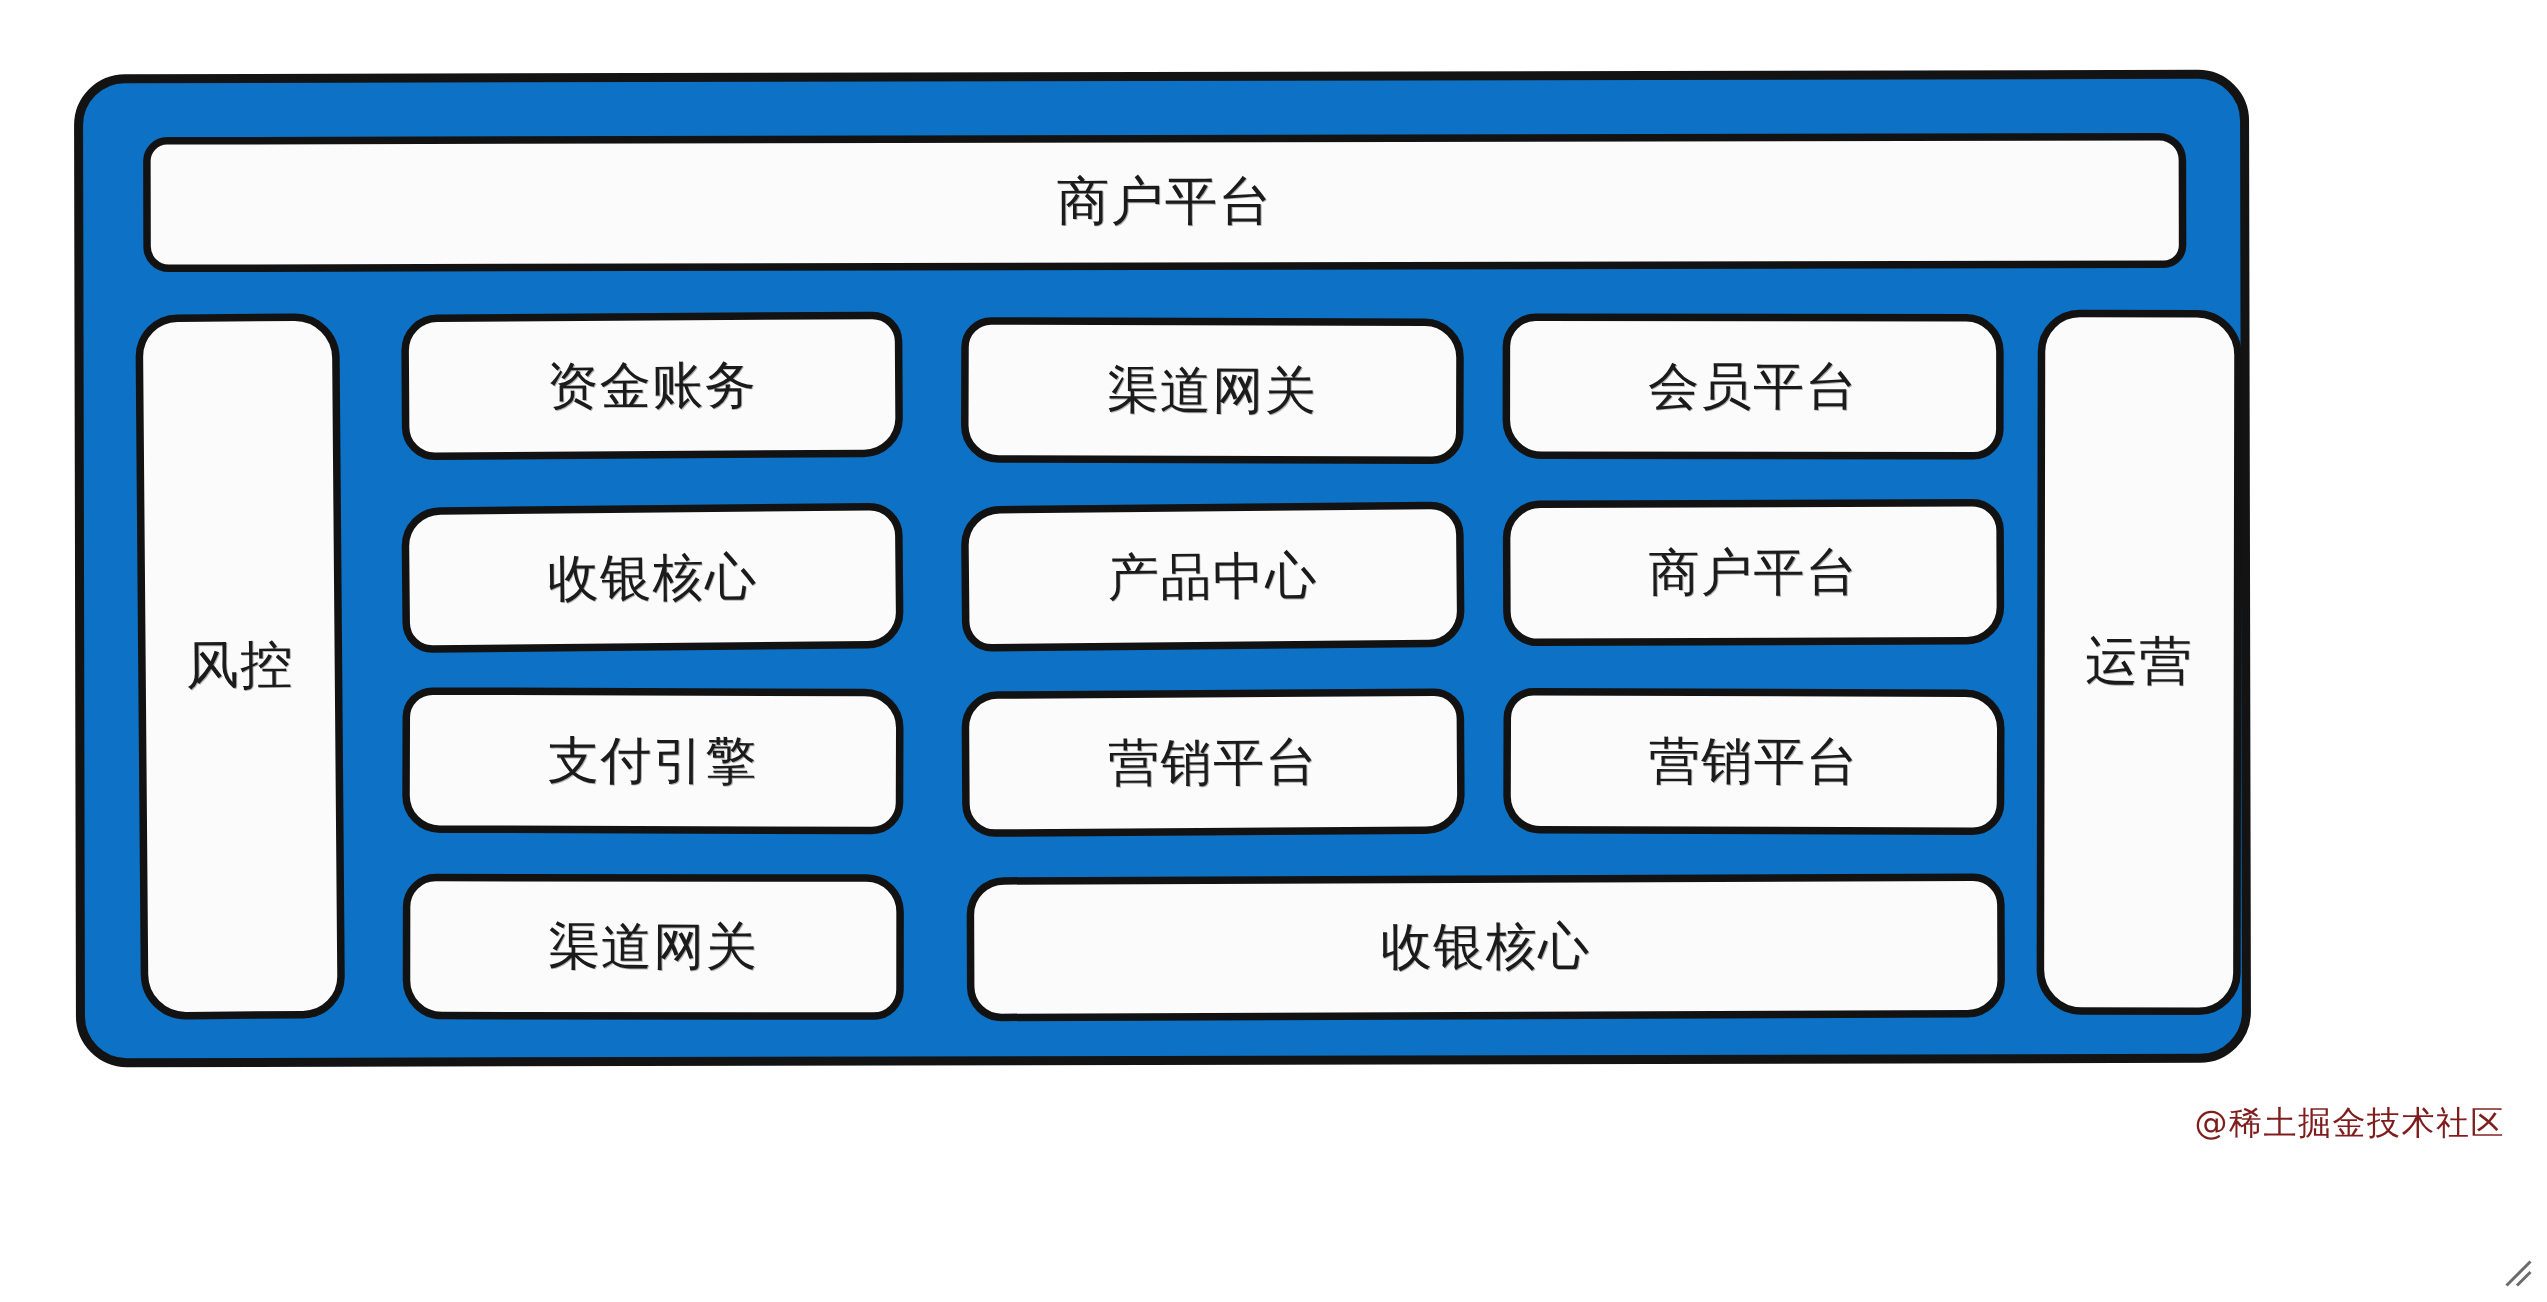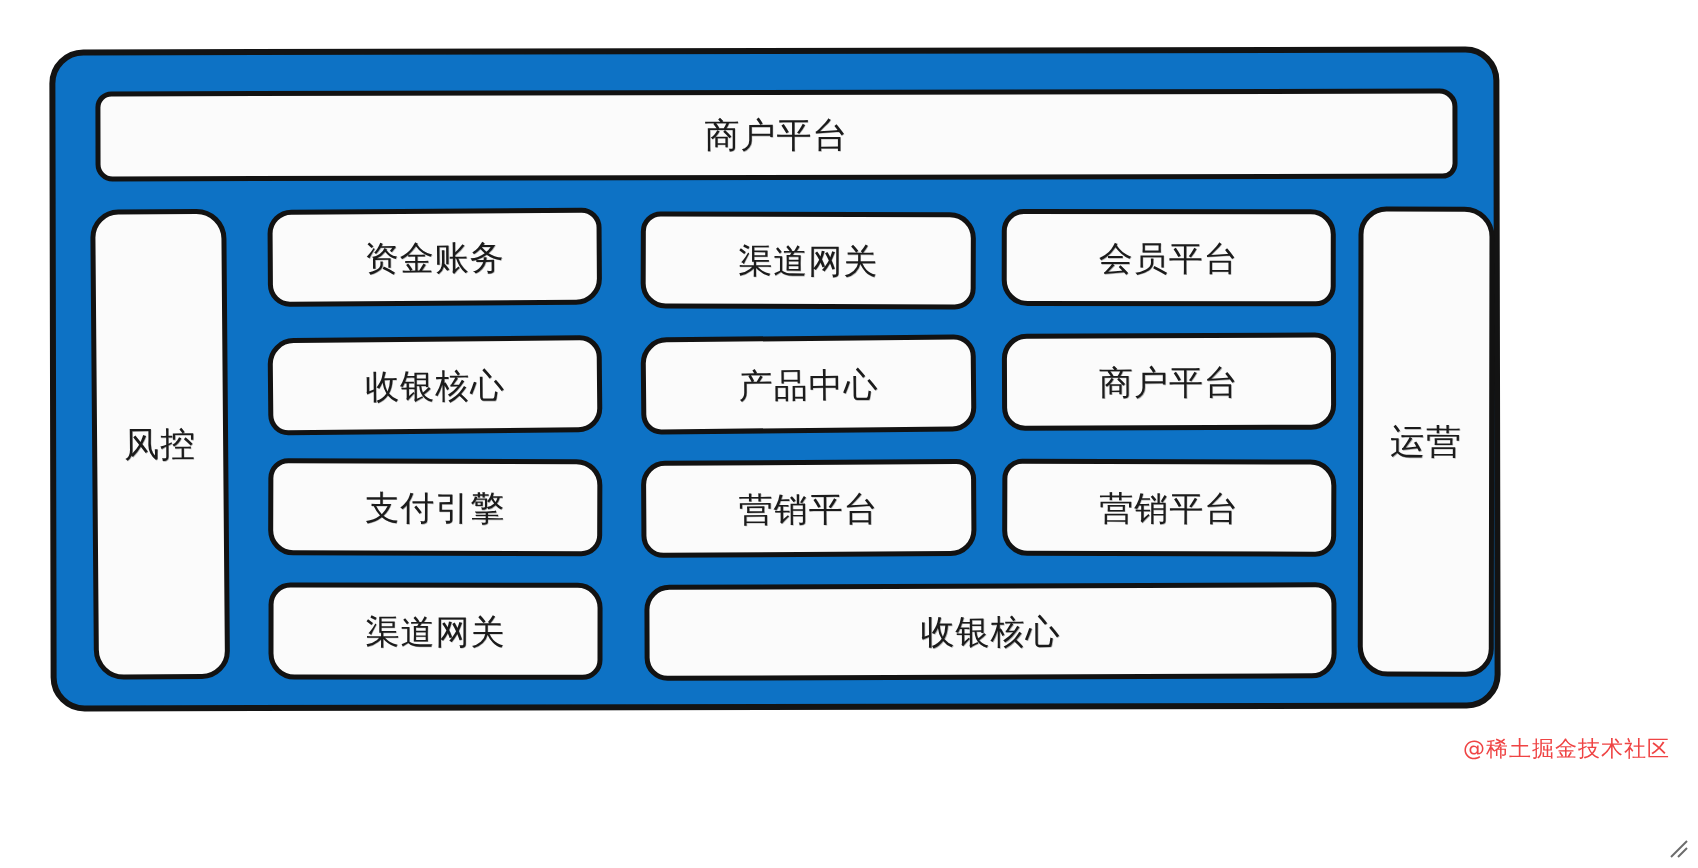--- a/index.html
+++ b/index.html
@@ -128,21 +128,21 @@
     height: 96px;
     font-size: 34px;
   }
 
   
   #watermark {
     position: absolute;
     right: 28px;
     bottom: 104px;
     font-size: 22px;
-    color: #ef4444;
+    color: #7f1d1d;
     letter-spacing: 1px;
     white-space: nowrap;
     user-select: none;
   }
 
   
   #resize-handle {
     position: absolute;
     right: 8px;
     bottom: 8px;

